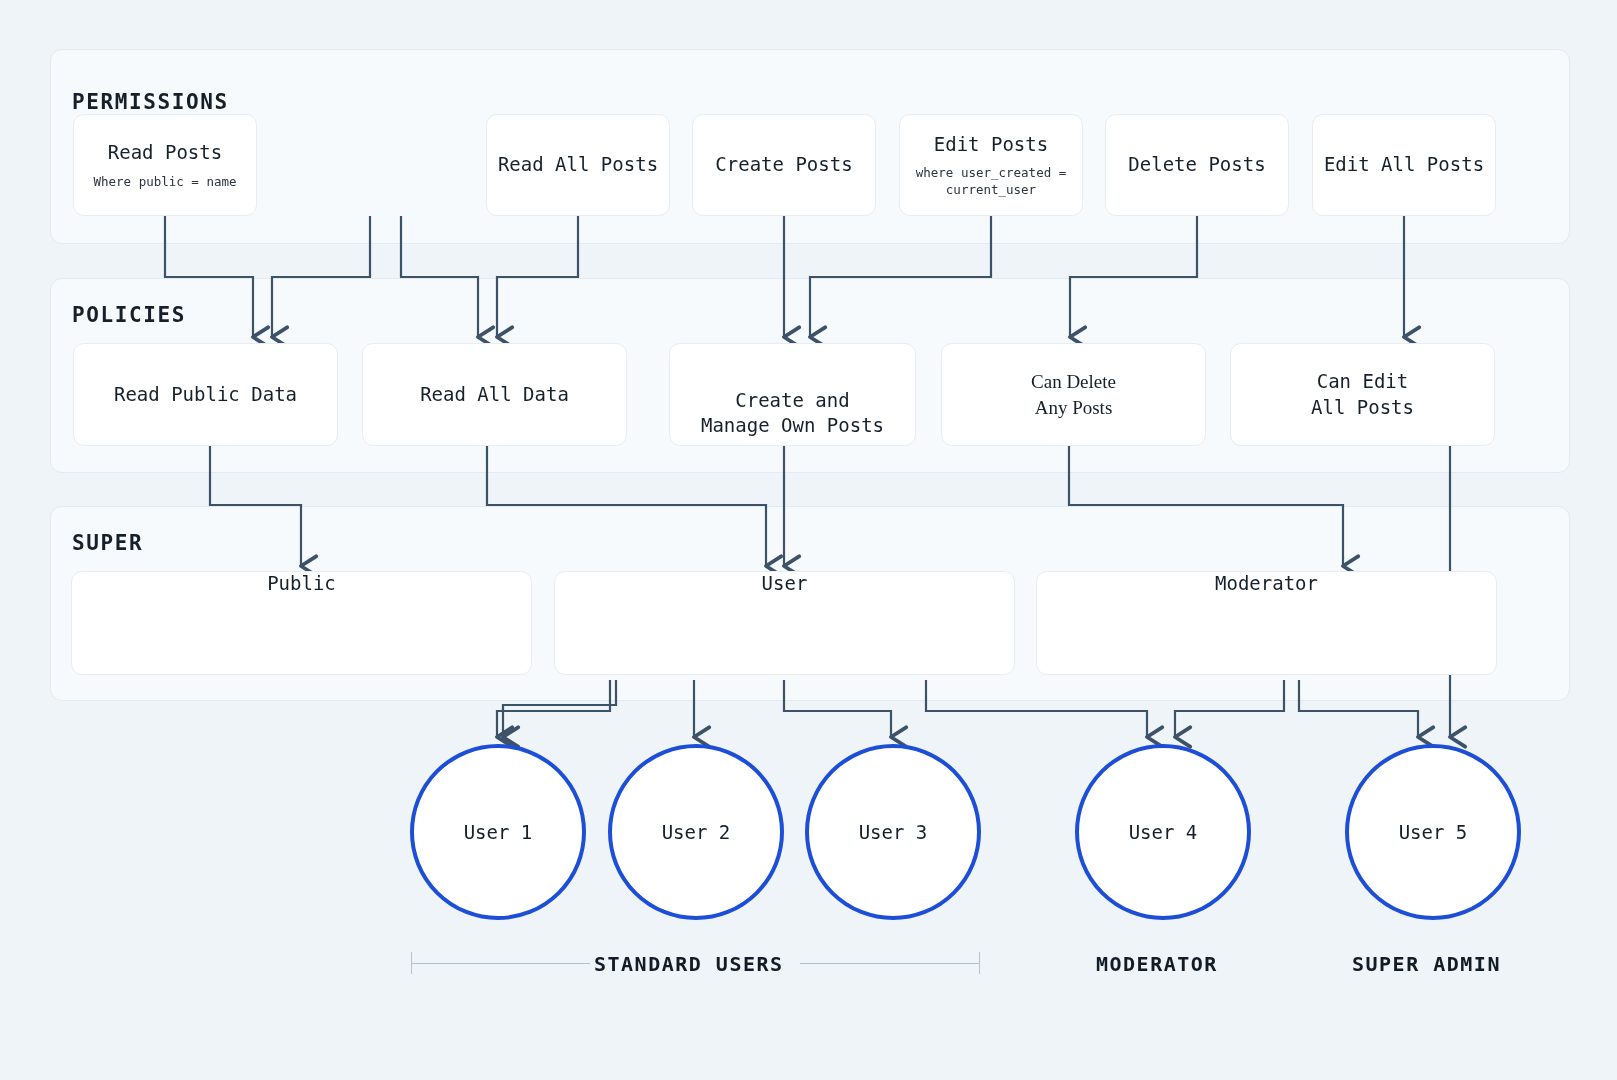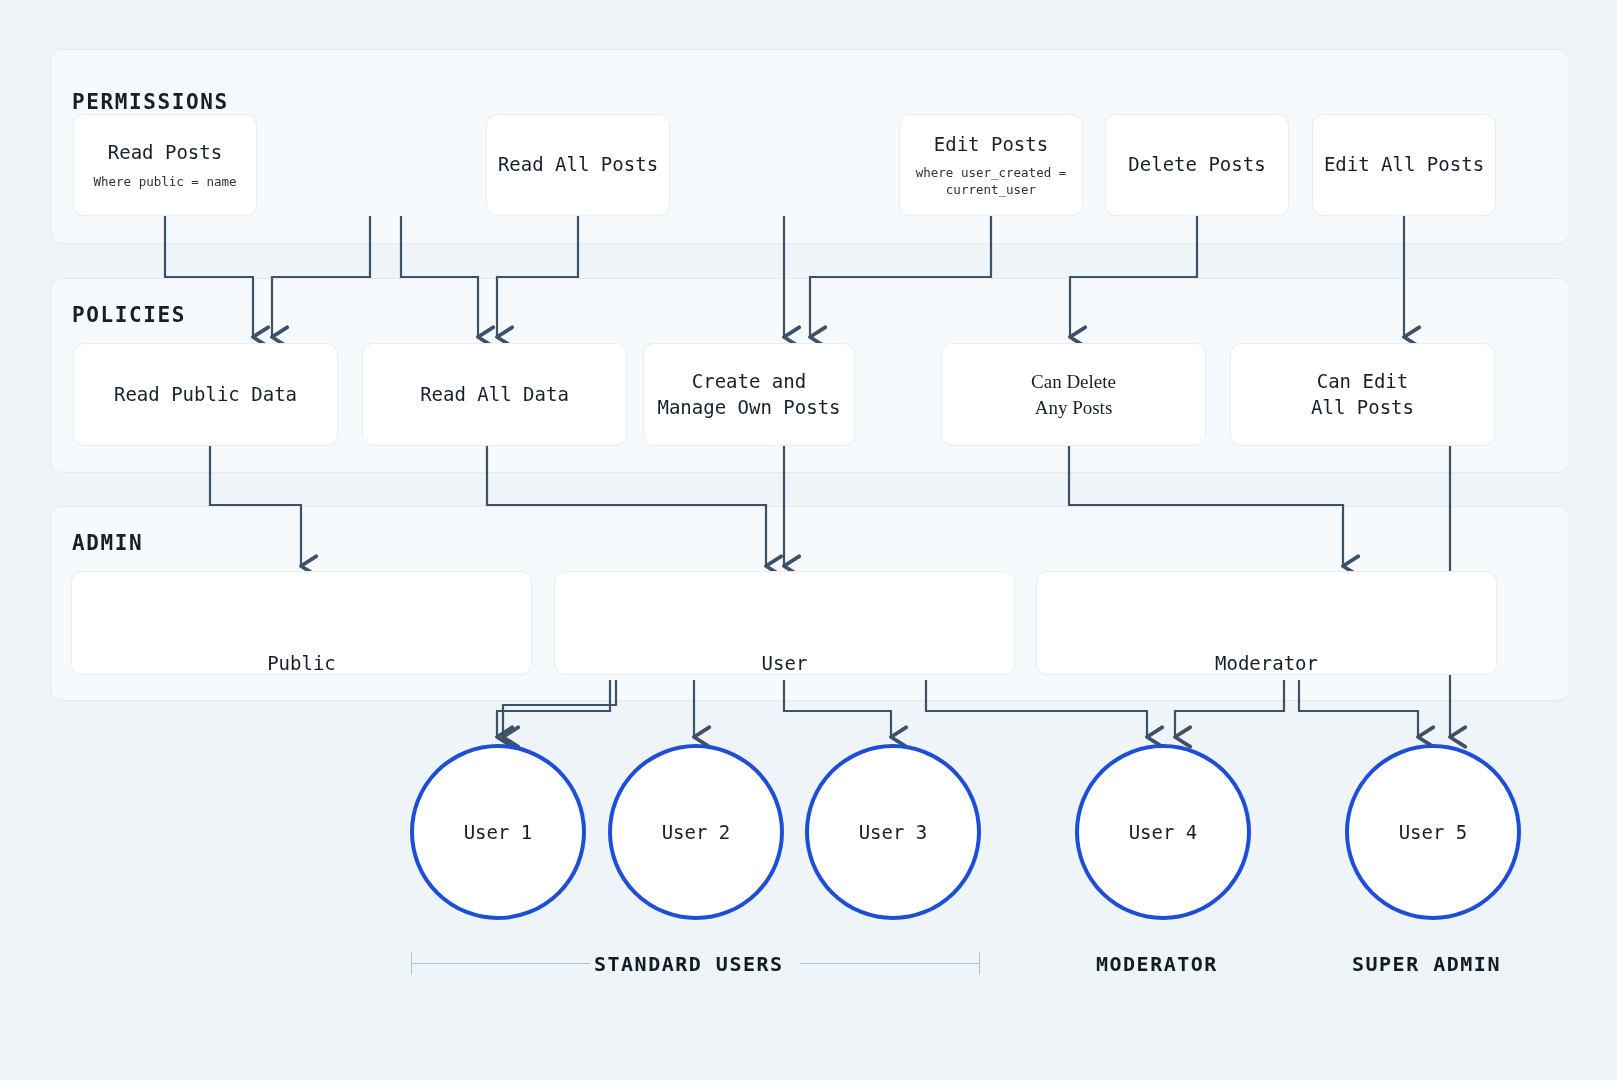--- a/index.html
+++ b/index.html
@@ -82,21 +82,21 @@
   }
 
   
   .role {
     position: absolute;
     background: #ffffff;
     border: 1px solid #e8edf2;
     border-radius: 11px;
     box-sizing: border-box;
     display: flex;
-    align-items: flex-end;
+    align-items: flex-start;
     justify-content: center;
     z-index: 10;
   }
   .role-label {
     font-size: 19px;
     color: #17212b;
   }
 
   
   .user {
@@ -178,20 +178,23 @@
   <div class="card" style="left:73px; top:114px; width:184px; height:102px;">
     <div class="card-title">Read Posts</div>
     <div class="card-sub">Where public = name</div>
   </div>
 
 
   <div class="card" style="left:486px; top:114px; width:184px; height:102px;">
     <div class="card-title">Read All Posts</div>
   </div>
 
+  <div class="card" style="left:692px; top:114px; width:184px; height:102px;">
+    <div class="card-title">Create Posts</div>
+  </div>
 
   <div class="card" style="left:899px; top:114px; width:184px; height:102px;">
     <div class="card-title">Edit Posts</div>
     <div class="card-sub">where user_created =
 current_user</div>
   </div>
 
   <div class="card" style="left:1105px; top:114px; width:184px; height:102px;">
     <div class="card-title">Delete Posts</div>
   </div>
@@ -204,37 +207,37 @@
   <div class="panel-title" style="left:72px; top:303px;">POLICIES</div>
 
   <div class="card" style="left:73px; top:343px; width:265px; height:103px;">
     <div class="card-title">Read Public Data</div>
   </div>
 
   <div class="card" style="left:362px; top:343px; width:265px; height:103px;">
     <div class="card-title">Read All Data</div>
   </div>
 
-  <div class="card" style="left:643px; top:343px; width:212px; height:103px;">
+  <div class="card" style="left:669px; top:343px; width:247px; height:103px;justify-content:flex-end;">
     <div class="card-title">Create and
 Manage Own Posts</div>
   </div>
 
   <div class="card" style="left:941px; top:343px; width:265px; height:103px;font-family:Liberation Serif, serif;">
     <div class="card-title">Can Delete
 Any Posts</div>
   </div>
 
   <div class="card" style="left:1230px; top:343px; width:265px; height:103px;">
     <div class="card-title">Can Edit
 All Posts</div>
   </div>
 
   <div class="panel" style="left:50px; top:506px; width:1518px; height:193px;"></div>
-  <div class="panel-title" style="left:72px; top:531px;">ADMIN</div>
+  <div class="panel-title" style="left:72px; top:531px;">SUPER</div>
 
   <div class="role" style="left:71px; top:571px; width:461px; height:104px;">
     <div class="role-label">Public</div>
   </div>
 
   <div class="role" style="left:554px; top:571px; width:461px; height:104px;">
     <div class="role-label">User</div>
   </div>
 
   <div class="role" style="left:1036px; top:571px; width:461px; height:104px;">

